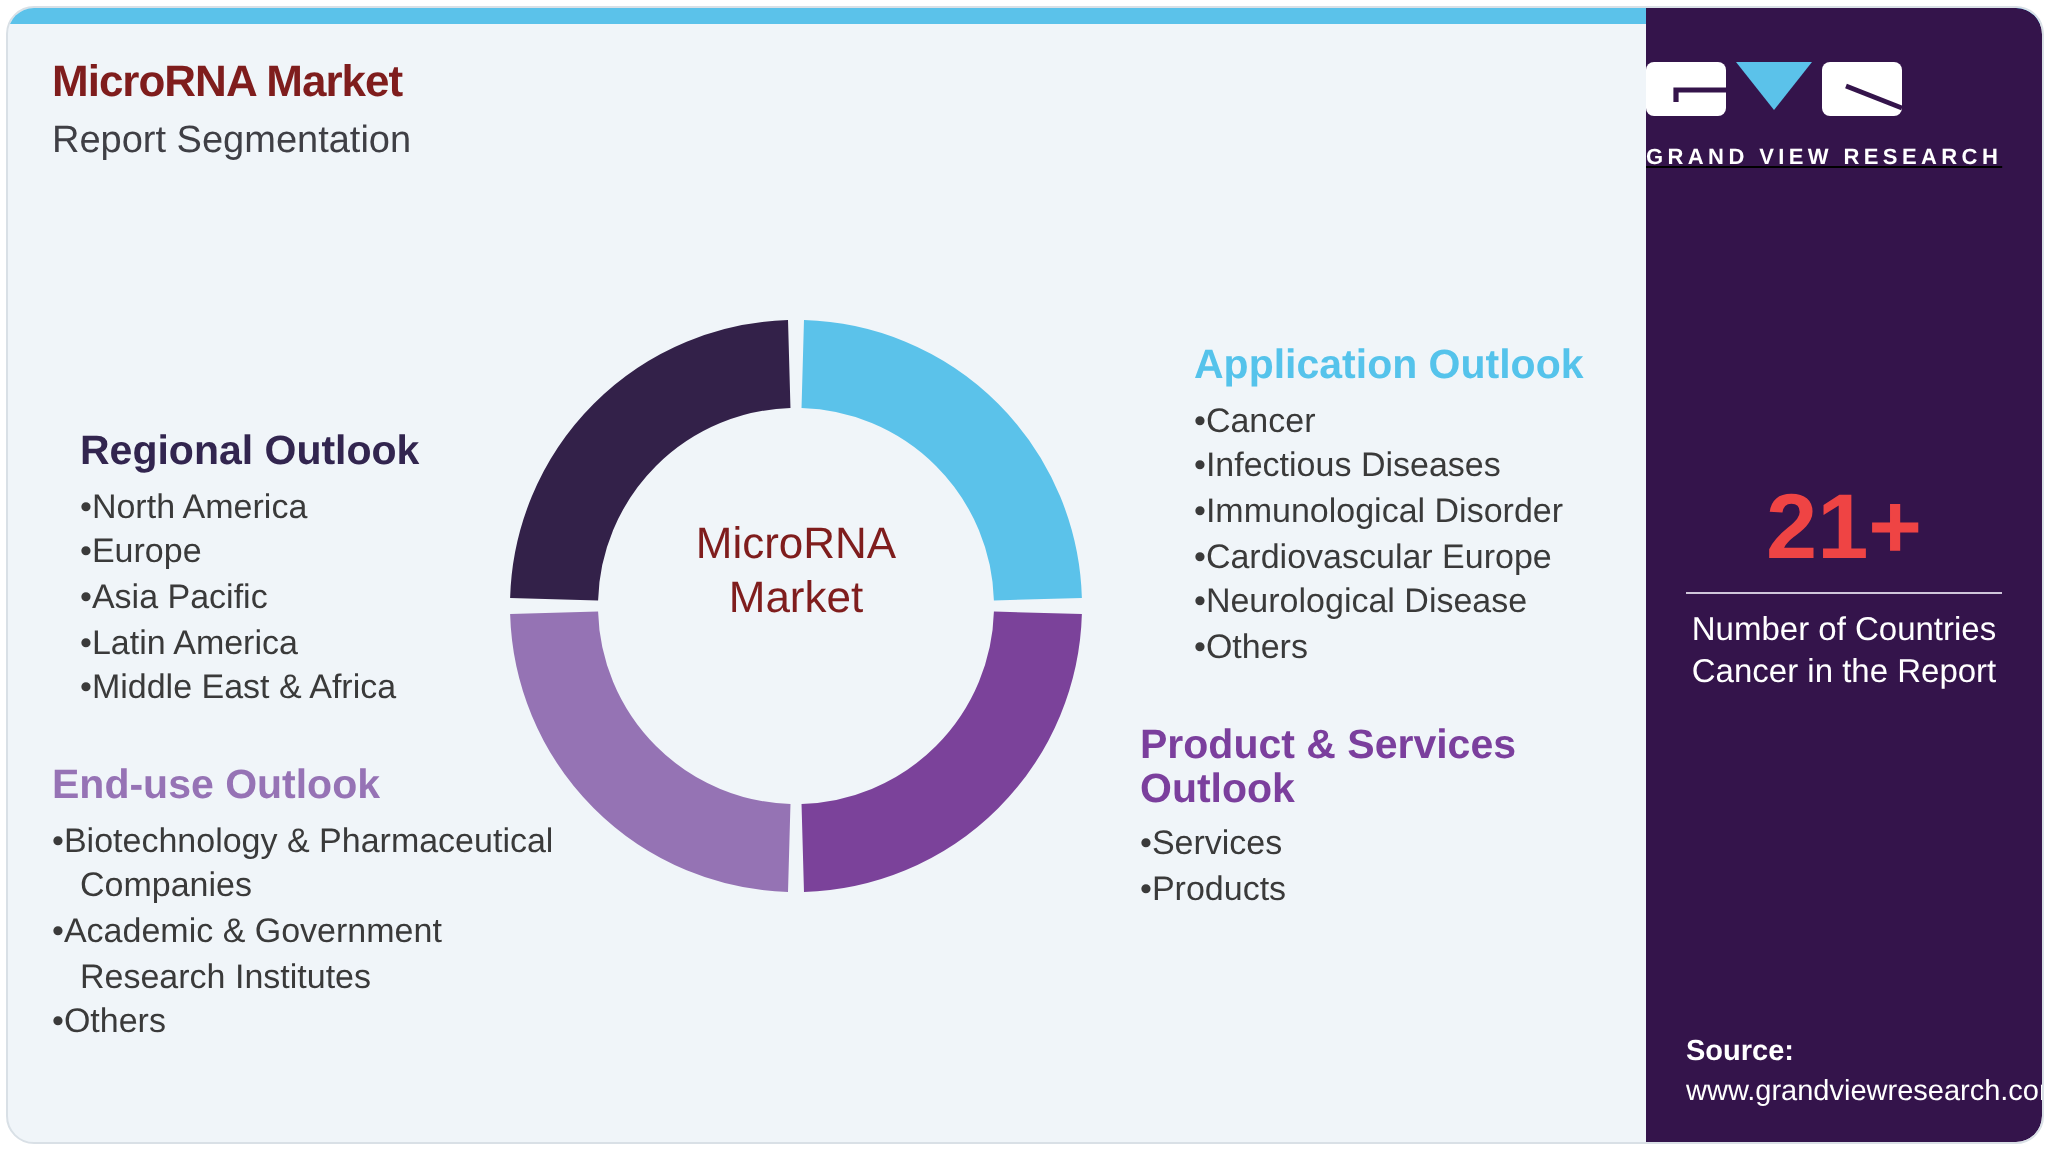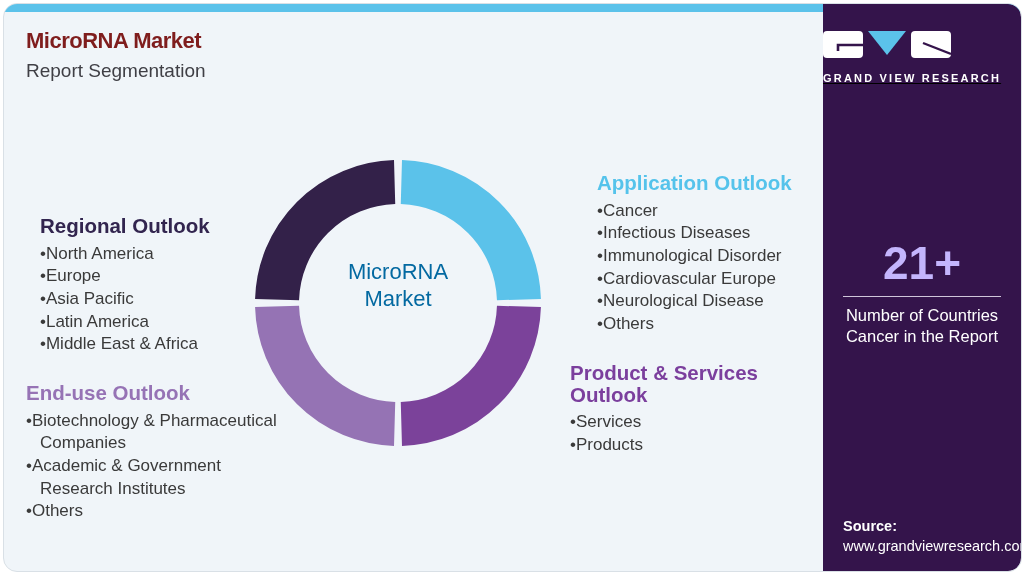--- a/index.html
+++ b/index.html
@@ -47,36 +47,36 @@
   .sec-enduse      { left: 22px;  top: 378px; width: 255px; }
   .sec-product     { left: 566px; top: 358px; width: 205px; }
   
   .donut-wrap {
     position: absolute; left: 244px; top: 149px;
     width: 300px; height: 300px;
   }
   .donut-center {
     position: absolute; left: 50px; top: 105px; width: 200px;
     text-align: center; font-size: 22px; line-height: 27px;
-    color: #0369a1;
+    color: #7f1d1d;
   }
   
   .sidebar {
     position: absolute; right: 0; top: 0; bottom: 0; width: 198px;
     background: #34144b;
     border-radius: 0 13px 13px 0;
   }
   .logo-block { position: absolute; top: 26px; left: 0; right: 0; text-align: left; text-decoration: underline; }
   .brand-name {
     margin-top: 8px;
     color: #ffffff; font-size: 11px; font-weight: bold;
     letter-spacing: 2.2px; white-space: nowrap;
   }
   .stat-block { position: absolute; top: 234px; left: 0; right: 0; text-align: center; }
-  .stat-value { color: #c4b5fd; font-size: 46px; font-weight: bold; line-height: 1.1; }
+  .stat-value { color: #ef4444; font-size: 46px; font-weight: bold; line-height: 1.1; }
   .stat-divider {
     width: 158px; height: 1px; background: #cfc6da;
     margin: 7px auto 8px auto;
   }
   .stat-label {
     width: 180px; margin: 0 auto;
     color: #ffffff; font-size: 16.5px; line-height: 21px;
   }
   .source-block { position: absolute; left: 20px; bottom: 16px; color: #ffffff; }
   .source-label { font-size: 14.5px; font-weight: bold; margin-bottom: 3px; }

